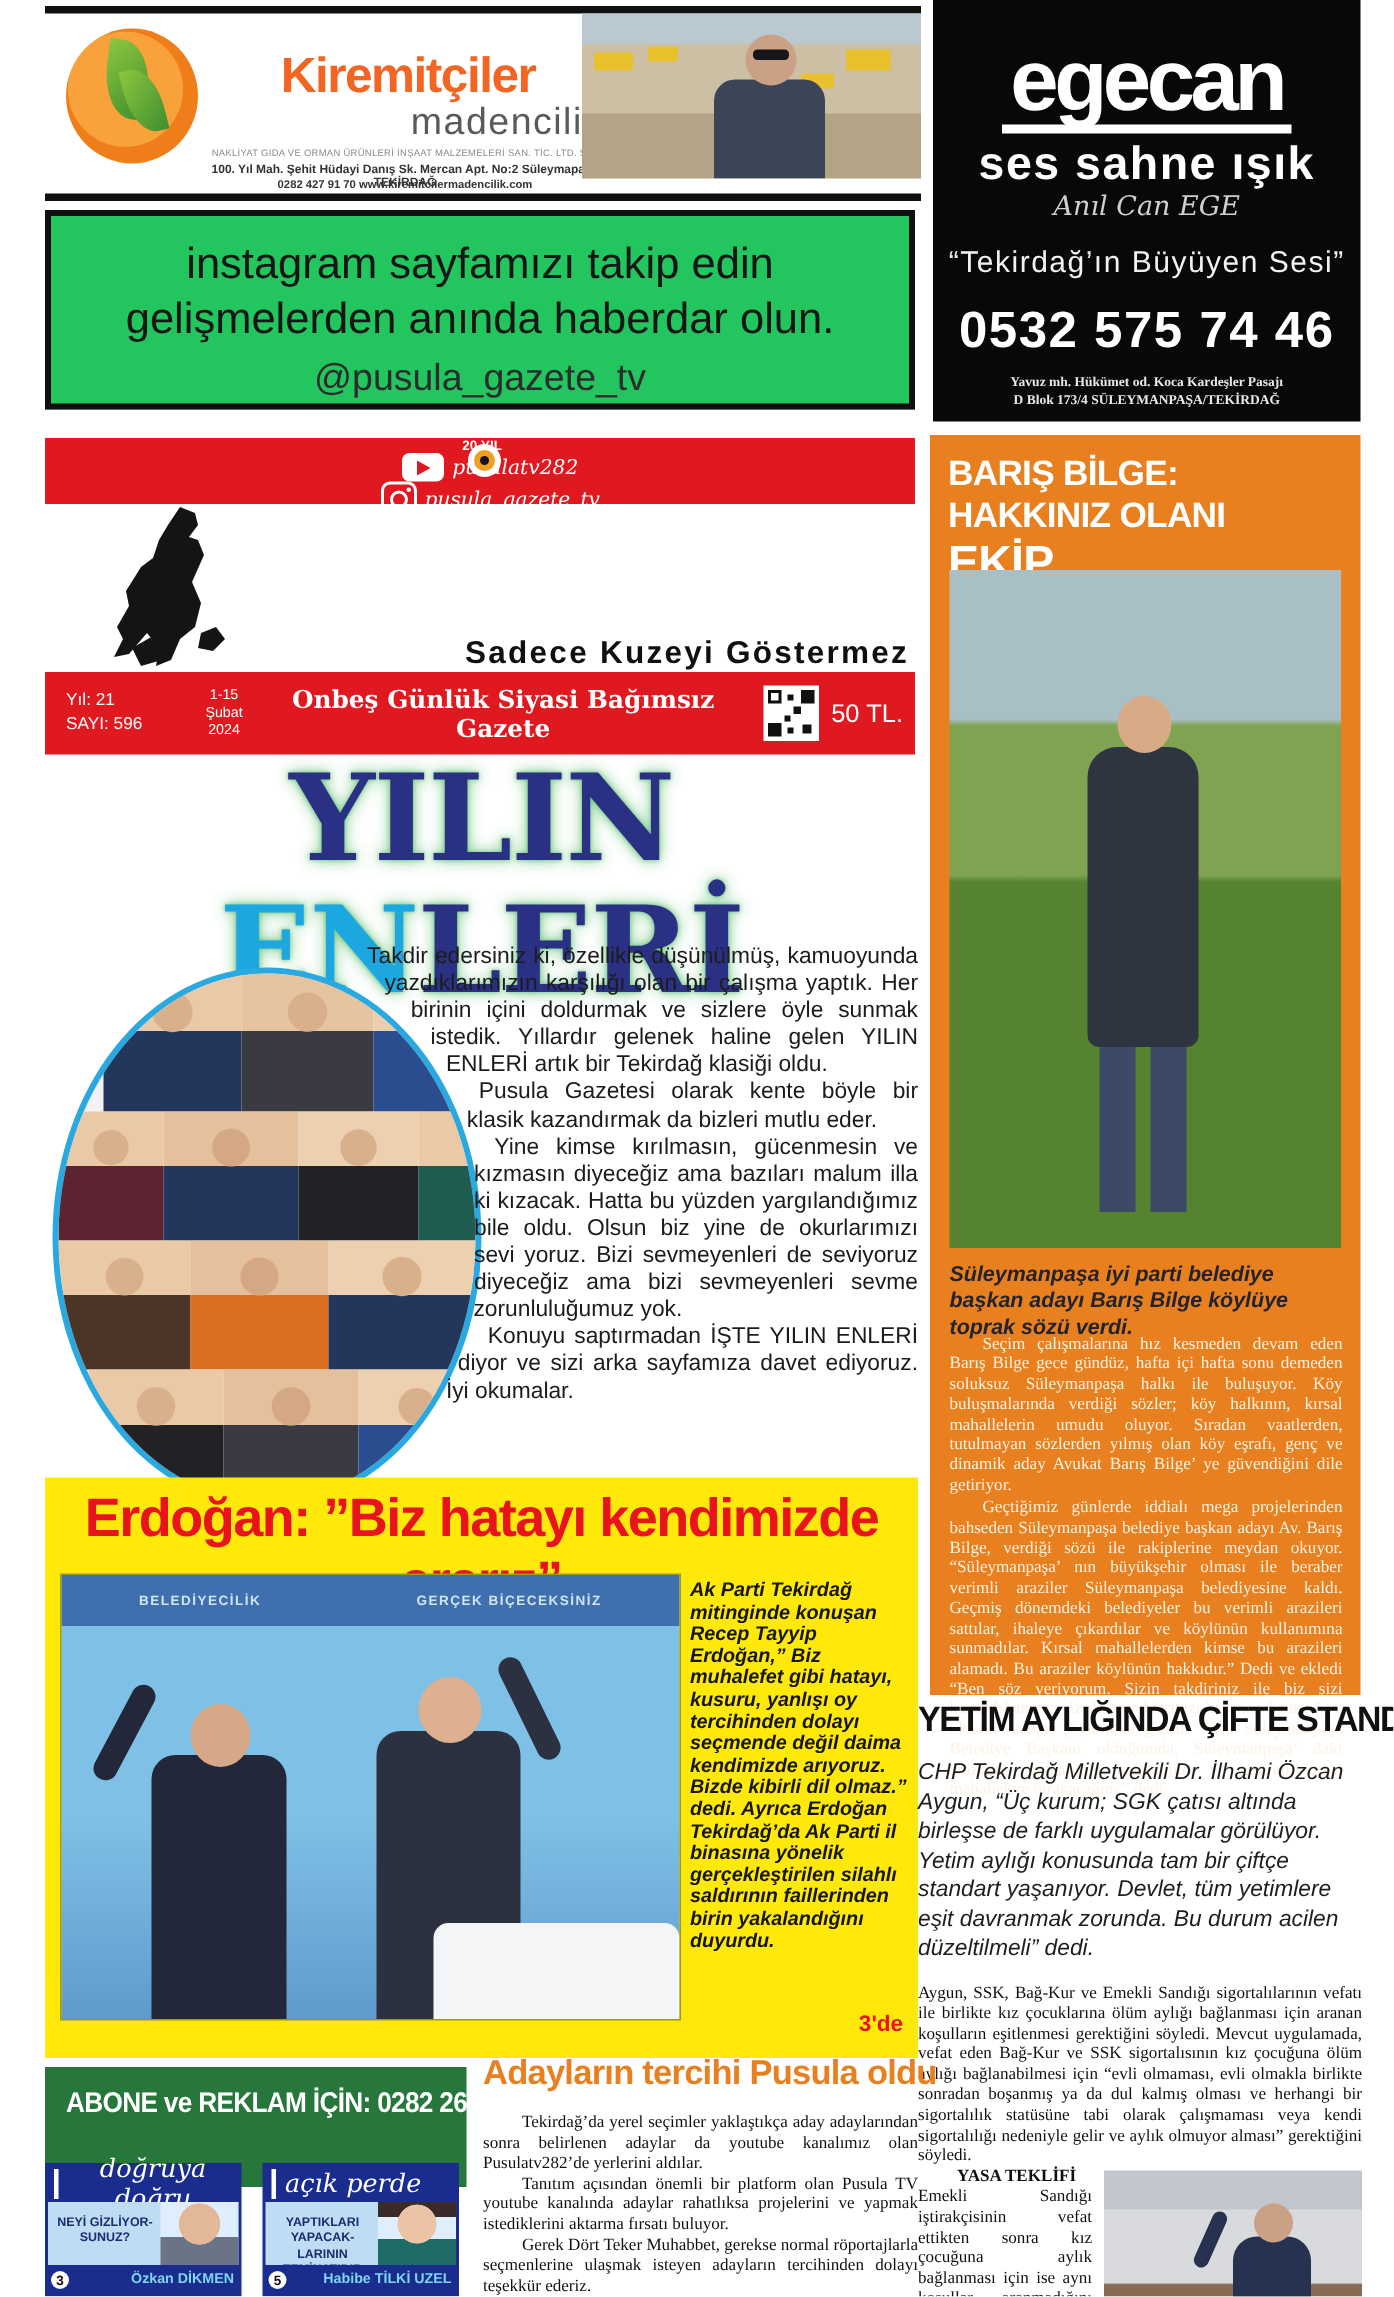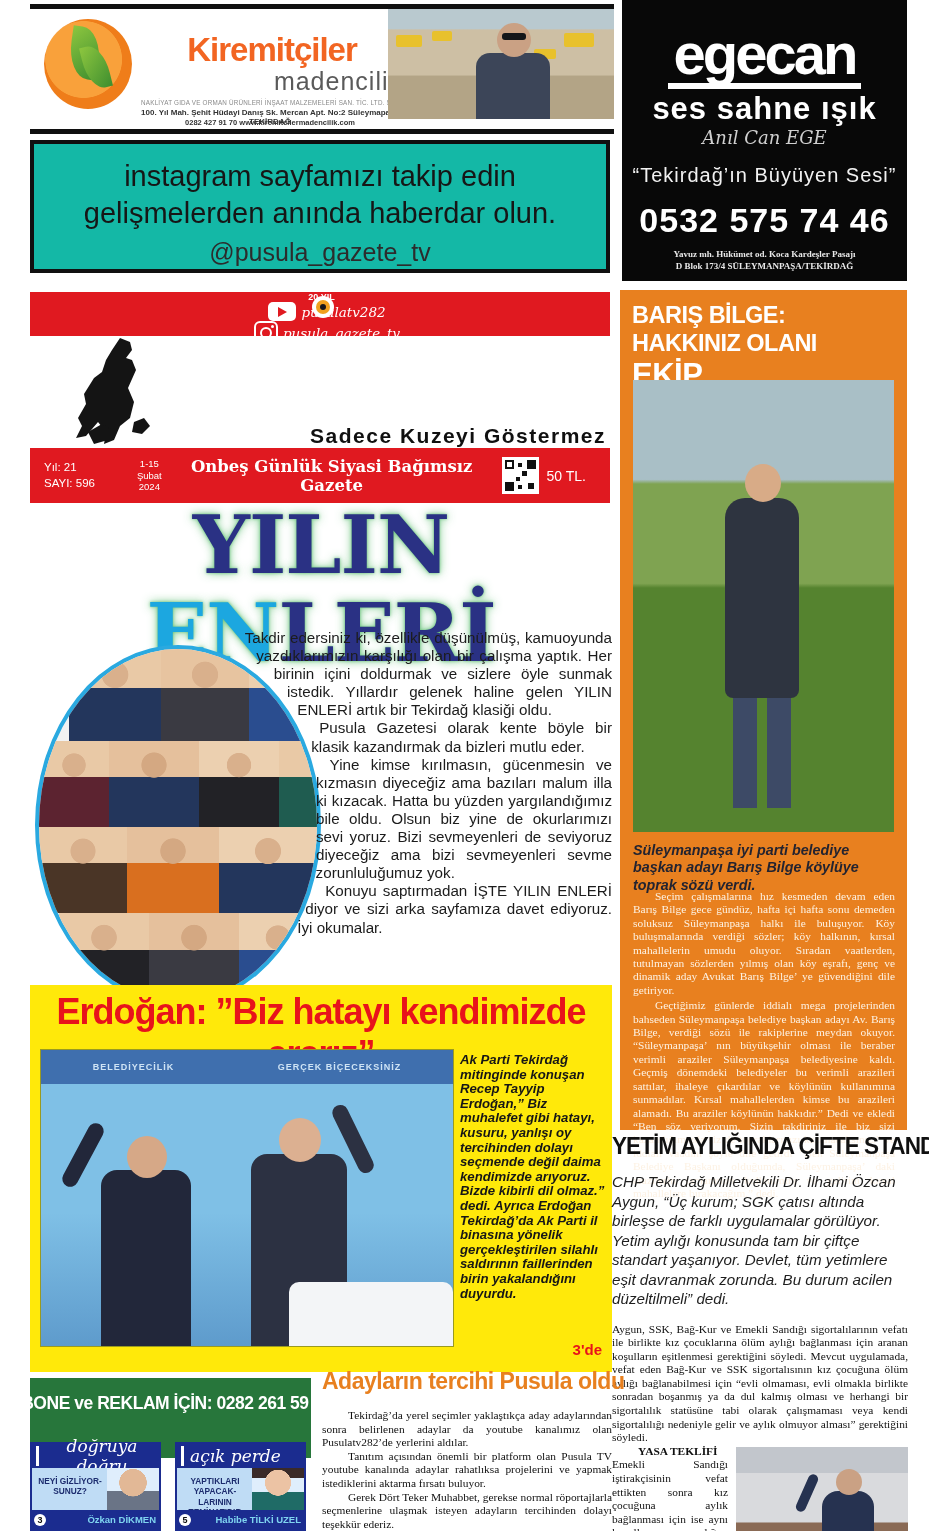--- a/index.html
+++ b/index.html
@@ -29,21 +29,21 @@
   
   .ad-egecan{left:622px;top:0;width:285px;height:281px;background:#080808;color:#fff;text-align:center;}
   .ege-title{font-size:58px;font-weight:bold;letter-spacing:-3px;display:inline-block;
      border-bottom:6px solid #fff;line-height:.95;margin-top:26px;padding:0 6px 2px 6px;}
   .ege-sub{font-size:31px;font-weight:bold;letter-spacing:1px;margin-top:2px;}
   .ege-person{font-size:18px;color:#cfcfcf;font-family:"DejaVu Serif",serif;font-style:italic;margin-top:0;}
   .ege-slogan{font-size:20px;margin-top:16px;letter-spacing:1px;color:#f2f2f2;}
   .ege-phone{font-size:34px;font-weight:900;margin-top:14px;letter-spacing:1px;}
   .ege-addr{font-size:9px;font-weight:bold;font-family:"Liberation Serif",serif;margin-top:8px;line-height:1.35;color:#e8e8e8;}
   
-  .banner-insta{left:30px;top:140px;width:572px;height:125px;background:#14b8a6;
+  .banner-insta{left:30px;top:140px;width:572px;height:125px;background:#22c55e;
      border:4px solid #101010;text-align:center;color:#161616;}
   .bi-l1{font-size:29px;margin-top:16px;}
   .bi-l2{font-size:29px;margin-top:4px;}
   .bi-h{font-size:25px;margin-top:8px;color:#2c2c2c;}
   
   .masthead{left:30px;top:292px;width:580px;height:211px;}
   .mh-topbar{position:absolute;left:0;top:0;width:100%;height:44px;background:#e01920;
      display:flex;align-items:center;color:#fff;flex-direction:column;}
   .eye{position:relative;width:30px;height:30px;margin-left:6px;border-radius:50% 50% 50% 6px;background:#1b2a6b;}
   .eye i{position:absolute;border-radius:50%;}
@@ -59,21 +59,21 @@
   .pusula-logo{position:absolute;left:150px;top:-6px;font-family:"DejaVu Sans",sans-serif;
      font-weight:bold;font-size:97px;color:#e01920;letter-spacing:-5px;line-height:1;}
   .mh-tagline{position:absolute;right:4px;top:88px;font-weight:bold;font-size:21px;letter-spacing:1.5px;color:#101010;}
   .mh-botbar{position:absolute;left:0;top:156px;width:100%;height:55px;background:#e01920;color:#fff;
      display:flex;align-items:center;}
   .mh-yil{font-size:11.5px;line-height:1.35;margin-left:14px;}
   .mh-date{font-size:9.5px;line-height:1.2;text-align:center;margin-left:42px;}
   .mh-sub{flex:1;text-align:center;font-family:"DejaVu Serif",serif;font-weight:bold;font-size:16.5px;}
   .qr{width:37px;height:37px;background:#fff;position:relative;margin-right:8px;}
   .qr i{position:absolute;background:#101010;}
-  .mh-price{font-size:14px;margin-right:24px;}
+  .mh-price{font-size:17px;margin-right:8px;}
   
   .lead{left:30px;top:505px;width:582px;height:480px;}
   .lead-h{position:absolute;left:0;top:-4px;width:100%;text-align:center;
      font-family:"DejaVu Serif",serif;font-weight:bold;font-size:80px;letter-spacing:-1px;line-height:1.1;
      color:#2a3184;text-shadow:0 0 10px rgba(94,190,114,.85),0 0 3px rgba(94,190,114,.9);}
   .lead-h .acc{color:#1ca7e0;}
   .lead-text{position:absolute;left:0;top:124px;width:582px;font-size:15.2px;line-height:18.1px;
      text-align:justify;color:#1c1c1c;}
   .lead-text p{margin:0;text-indent:14px;}
   .circle-spacer{float:left;width:292px;height:372px;shape-outside:ellipse(150px 188px at 140px 190px);margin:6px 0 0 -6px;}
@@ -110,21 +110,21 @@
   .yetim{left:612px;top:1133px;width:296px;height:398px;color:#101010;}
   .yt-h{font-weight:900;font-size:23.5px;letter-spacing:-1px;transform:scaleX(.96);transform-origin:left;white-space:nowrap;}
   .yt-lead{margin-top:12px;font-style:italic;font-size:15.2px;line-height:19.5px;color:#1e1e1e;}
   .yt-body{margin-top:14px;font-family:"Liberation Serif",serif;font-size:11.4px;line-height:13.6px;text-align:justify;}
   .yt-body p{margin:0;}
   .yt-sub{font-weight:bold;text-indent:26px;}
   .parl-photo{float:right;width:172px;height:136px;margin:2px 0 4px 8px;position:relative;overflow:hidden;
      background:linear-gradient(180deg,#d9dadd 0 55%,#8a6a55 56% 100%);}
   
   .abone{left:30px;top:1378px;width:281px;height:80px;background:#27763b;color:#fff;
-     display:flex;align-items:flex-start;justify-content:center;}
+     display:flex;align-items:flex-start;}
   .abone span{font-weight:900;font-size:19px;letter-spacing:-.5px;margin-top:14px;transform:scaleX(.92);white-space:nowrap;}
   .adaylar{left:322px;top:1368px;width:290px;height:163px;}
   .ad-h{color:#e8801f;font-weight:900;font-size:23px;letter-spacing:-.5px;white-space:nowrap;}
   .ad-body{margin-top:14px;font-family:"Liberation Serif",serif;font-size:11.4px;line-height:13.6px;text-align:justify;color:#101010;}
   .ad-body p{margin:0;text-indent:26px;}
   .colbox{top:1442px;width:131px;height:89px;background:#1b2c8f;padding:2px;box-sizing:border-box;}
   .cb-head{height:20px;color:#fff;font-family:"DejaVu Serif",serif;font-style:italic;font-size:17px;
      display:flex;align-items:center;padding-left:6px;border-left:3px solid #fff;margin:2px 0 0 4px;text-align:center;}
   .cb-mid{position:relative;height:42px;background:#bfdcf5;margin-top:2px;overflow:hidden;}
   .cb-teaser{position:absolute;left:4px;top:8px;width:68px;font-weight:900;font-size:8.3px;line-height:1.25;

